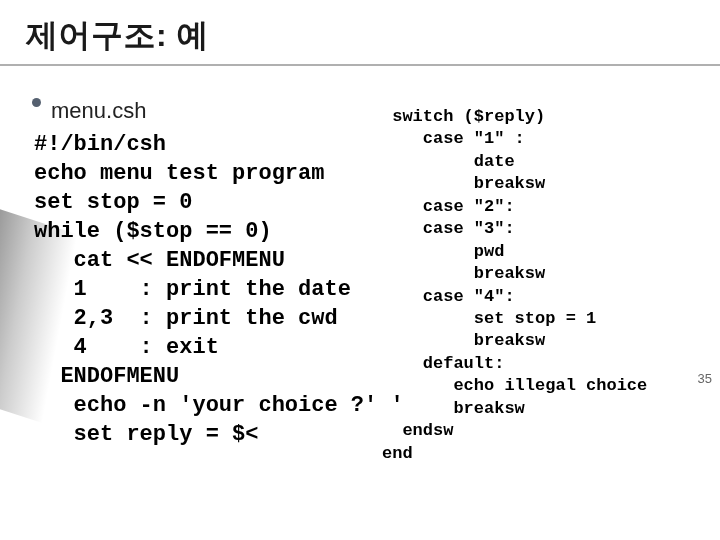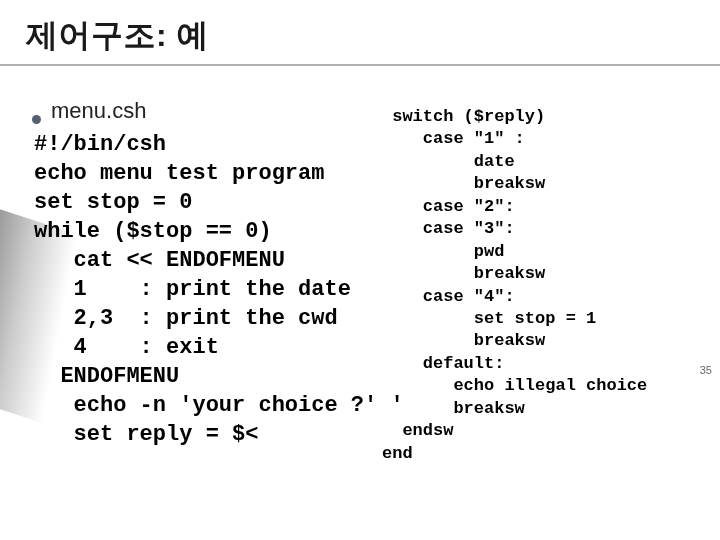--- a/index.html
+++ b/index.html
@@ -41,21 +41,21 @@
   .col-left {
     width: 340px;
     padding-left: 10px;
   }
   .col-right {
     flex: 1;
     padding-left: 8px;
   }
   .bullet-row {
     display: flex;
-    align-items: flex-end;
+    align-items: flex-start;
     margin: 10px 0 6px -2px;
   }
   .bullet-dot {
     width: 9px;
     height: 9px;
     border-radius: 50%;
     background: #556070;
     margin-right: 10px;
     flex: 0 0 auto;
   }
@@ -76,22 +76,22 @@
     font-size: 17px;
     line-height: 1.32;
     white-space: pre;
     font-weight: 600;
     color: #000;
     margin-top: 18px;
   }
   .page-num {
     position: absolute;
     right: 8px;
-    bottom: 20px;
-    font-size: 11px;
+    bottom: 10px;
+    font-size: 13px;
     color: #666;
   }
   .shadow-wedge {
     position: absolute;
     left: -10px;
     bottom: -10px;
     width: 90px;
     height: 200px;
     background: linear-gradient(100deg, rgba(0,0,0,0.45) 0%, rgba(0,0,0,0.2) 35%, rgba(0,0,0,0) 70%);
     transform: skewY(18deg);

